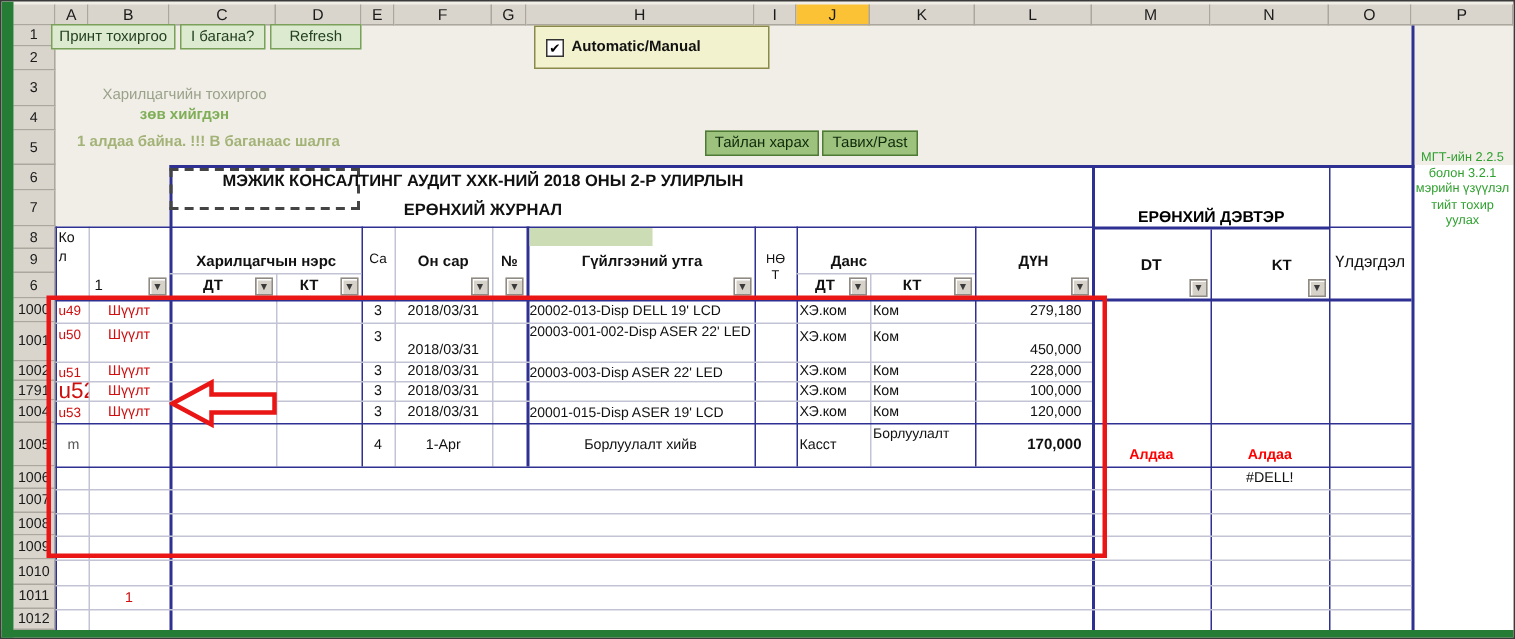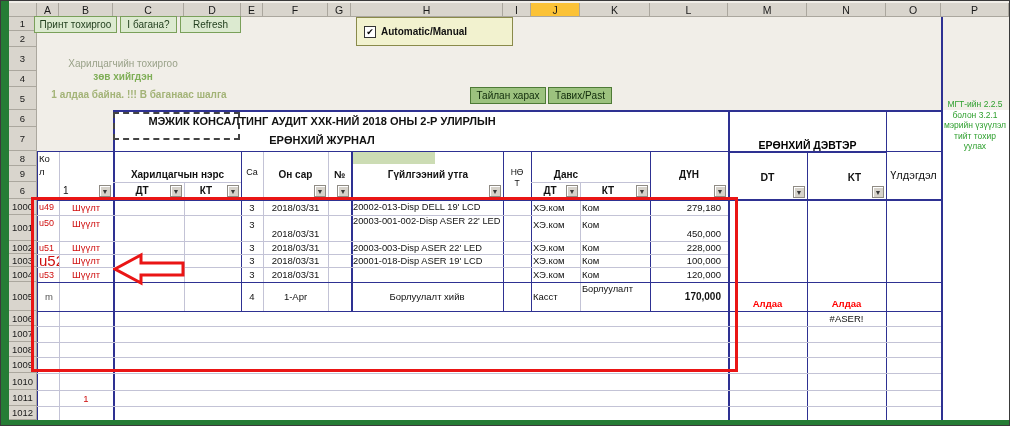--- a/index.html
+++ b/index.html
@@ -69,21 +69,21 @@
   <div class="hdrcell rowhdr" style="top:70px;height:16px">4</div>
   <div class="hdrcell rowhdr" style="top:86px;height:23px">5</div>
   <div class="hdrcell rowhdr" style="top:109px;height:17px">6</div>
   <div class="hdrcell rowhdr" style="top:126px;height:24px">7</div>
   <div class="hdrcell rowhdr" style="top:150px;height:15px">8</div>
   <div class="hdrcell rowhdr" style="top:165px;height:16px">9</div>
   <div class="hdrcell rowhdr" style="top:181px;height:17px">6</div>
   <div class="hdrcell rowhdr" style="top:198px;height:16px">1000</div>
   <div class="hdrcell rowhdr" style="top:214px;height:26px">1001</div>
   <div class="hdrcell rowhdr" style="top:240px;height:13px">1002</div>
-  <div class="hdrcell rowhdr" style="top:253px;height:13px">1003</div>
+  <div class="hdrcell rowhdr" style="top:253px;height:13px">1791</div>
   <div class="hdrcell rowhdr" style="top:266px;height:15px">1004</div>
   <div class="hdrcell rowhdr" style="top:281px;height:29px">1005</div>
   <div class="hdrcell rowhdr" style="top:310px;height:15px">1006</div>
   <div class="hdrcell rowhdr" style="top:325px;height:16px">1007</div>
   <div class="hdrcell rowhdr" style="top:341px;height:15px">1008</div>
   <div class="hdrcell rowhdr" style="top:356px;height:16px">1009</div>
   <div class="hdrcell rowhdr" style="top:372px;height:17px">1010</div>
   <div class="hdrcell rowhdr" style="top:389px;height:16px">1011</div>
   <div class="hdrcell rowhdr" style="top:405px;height:14px">1012</div>
 
@@ -200,44 +200,44 @@
   <div class="cell c-center" style="left:262px;top:240px;width:65px;height:13px;font-size:9.5px">2018/03/31</div>
   <div class="cell" style="left:352px;top:240px;width:148px;height:13px;font-size:9.3px">20003-003-Disp ASER 22' LED</div>
   <div class="cell" style="left:532px;top:240px;width:46px;height:13px;font-size:9.5px">ХЭ.ком</div>
   <div class="cell" style="left:581px;top:240px;width:66px;height:13px;font-size:9.5px">Ком</div>
   <div class="cell c-right" style="left:649px;top:240px;width:74px;height:13px;font-size:9.5px">228,000</div>
 
   <div class="cell red" style="left:38px;top:253px;width:20px;height:13px;font-size:15px">u52</div>
   <div class="cell red c-center" style="left:58px;top:253px;width:54px;height:13px;font-size:9.5px">Шүүлт</div>
   <div class="cell c-center" style="left:240px;top:253px;width:22px;height:13px;font-size:9.5px">3</div>
   <div class="cell c-center" style="left:262px;top:253px;width:65px;height:13px;font-size:9.5px">2018/03/31</div>
-  <div class="cell" style="left:352px;top:253px;width:148px;height:13px;font-size:9.3px">20001-018-Disp ASER 19' LCD</div>
   <div class="cell" style="left:532px;top:253px;width:46px;height:13px;font-size:9.5px">ХЭ.ком</div>
   <div class="cell" style="left:581px;top:253px;width:66px;height:13px;font-size:9.5px">Ком</div>
   <div class="cell c-right" style="left:649px;top:253px;width:74px;height:13px;font-size:9.5px">100,000</div>
 
   <div class="cell red" style="left:38px;top:266px;width:20px;height:15px;font-size:9px">u53</div>
   <div class="cell red c-center" style="left:58px;top:266px;width:54px;height:15px;font-size:9.5px">Шүүлт</div>
   <div class="cell c-center" style="left:240px;top:266px;width:22px;height:15px;font-size:9.5px">3</div>
   <div class="cell c-center" style="left:262px;top:266px;width:65px;height:15px;font-size:9.5px">2018/03/31</div>
+  <div class="cell" style="left:352px;top:266px;width:148px;height:15px;font-size:9.3px">20001-015-Disp ASER 19' LCD</div>
   <div class="cell" style="left:532px;top:266px;width:46px;height:15px;font-size:9.5px">ХЭ.ком</div>
   <div class="cell" style="left:581px;top:266px;width:66px;height:15px;font-size:9.5px">Ком</div>
   <div class="cell c-right" style="left:649px;top:266px;width:74px;height:15px;font-size:9.5px">120,000</div>
 
   <div class="cell c-center" style="left:38px;top:281px;width:20px;height:29px;font-size:9.5px;color:#555">m</div>
   <div class="cell c-center" style="left:240px;top:281px;width:22px;height:29px;font-size:9.5px">4</div>
   <div class="cell c-center" style="left:262px;top:281px;width:65px;height:29px;font-size:9.5px">1-Apr</div>
   <div class="cell c-center" style="left:352px;top:281px;width:148px;height:29px;font-size:9.5px">Борлуулалт хийв</div>
   <div class="cell" style="left:532px;top:281px;width:46px;height:29px;font-size:9.5px">Касст</div>
   <div class="cellb" style="left:581px;top:283px;width:54px;height:26px">Борлуулалт</div>
   <div class="cell c-right bold" style="left:649px;top:281px;width:74px;height:29px;font-size:10px">170,000</div>
   <div class="cell c-center vbot err" style="left:727px;top:281px;width:79px;height:29px;font-size:9.5px">Алдаа</div>
   <div class="cell c-center vbot err" style="left:806px;top:281px;width:79px;height:29px;font-size:9.5px">Алдаа</div>
 
-  <div class="cell c-center" style="left:806px;top:310px;width:79px;height:15px;font-size:9.5px">#ASER!</div>
+  <div class="cell c-center" style="left:806px;top:310px;width:79px;height:15px;font-size:9.5px">#DELL!</div>
 
   <div class="cell red c-center" style="left:58px;top:389px;width:54px;height:16px;font-size:9.5px">1</div>
 
   <div class="redbox" style="left:30px;top:196px;width:707px;height:175px"></div>
   <svg style="position:absolute;left:112px;top:251px;z-index:51" width="72" height="34" viewBox="0 0 72 34">
     <polygon points="2,17 28,3 28,11 70,11 70,23 28,23 28,31" fill="#ffffff" stroke="#ea1515" stroke-width="3"></polygon>
   </svg>
 
   <div class="edge" style="left:0;top:0;width:8px;height:426px"></div>
   <div class="edge" style="left:0;top:419px;width:1010px;height:7px"></div>

